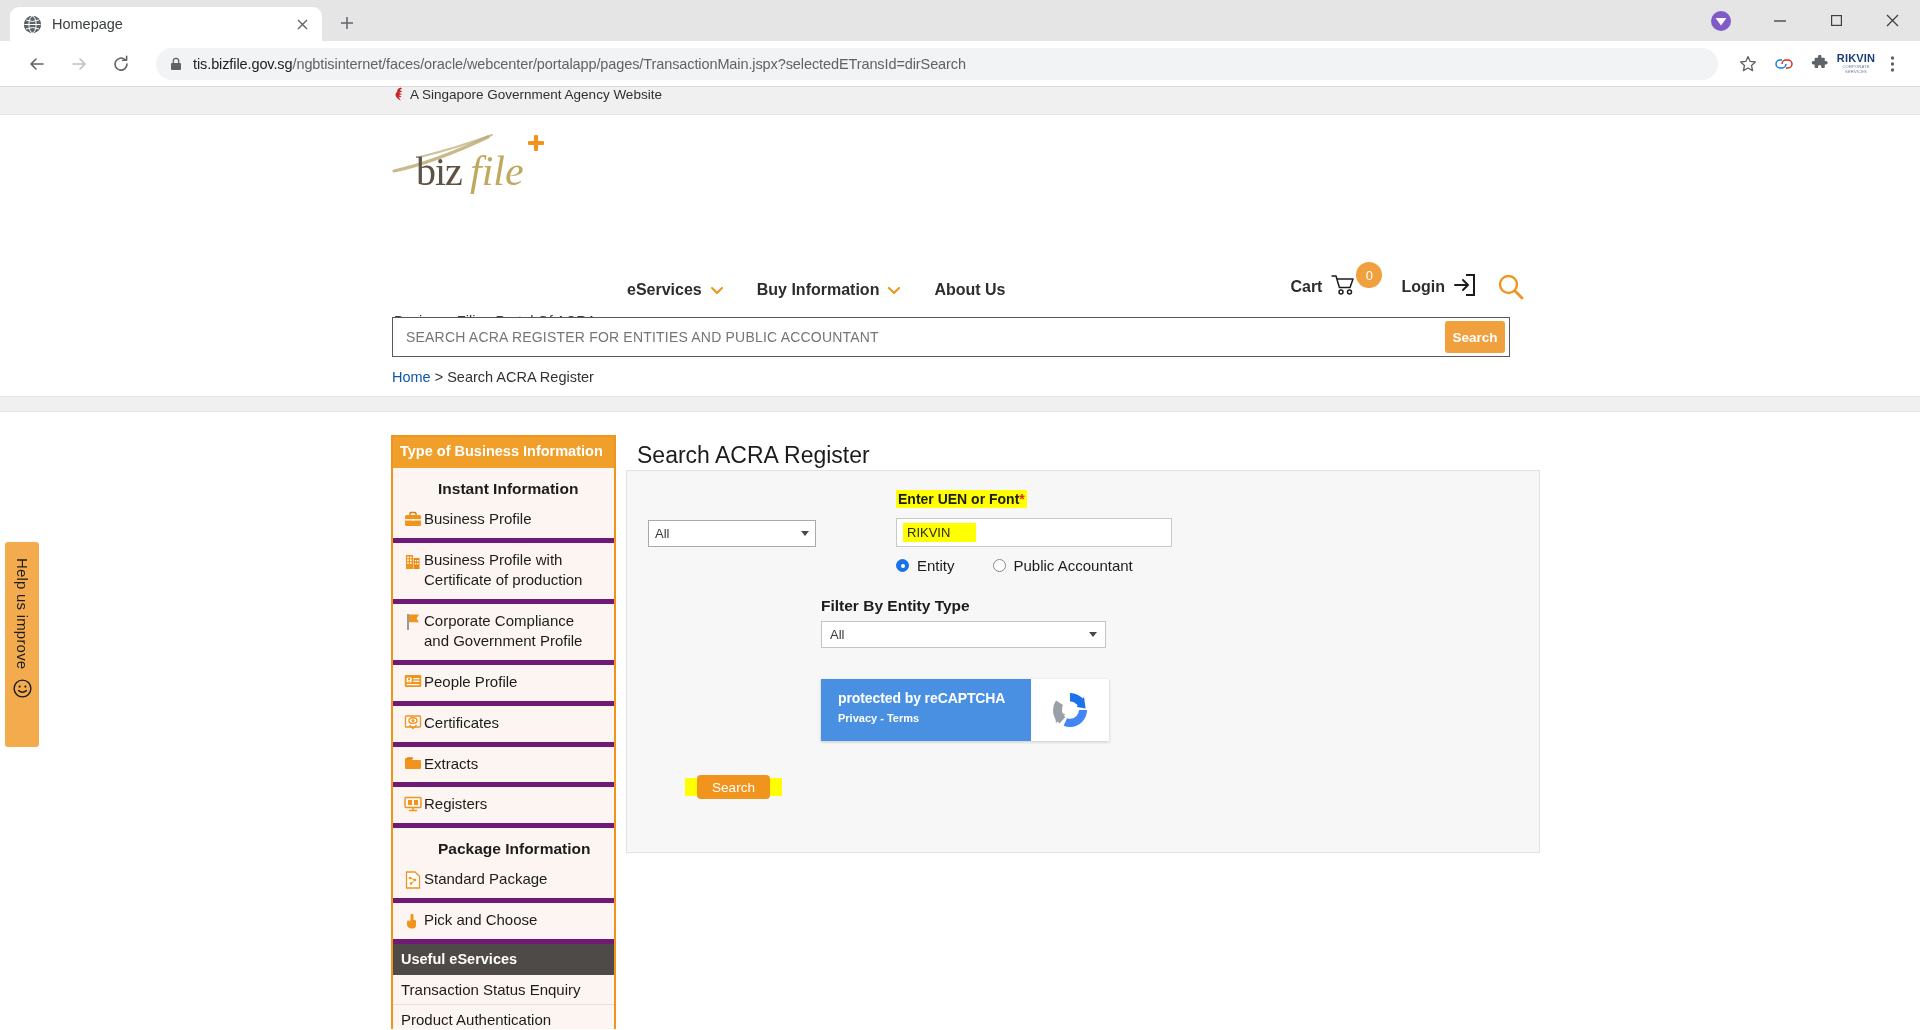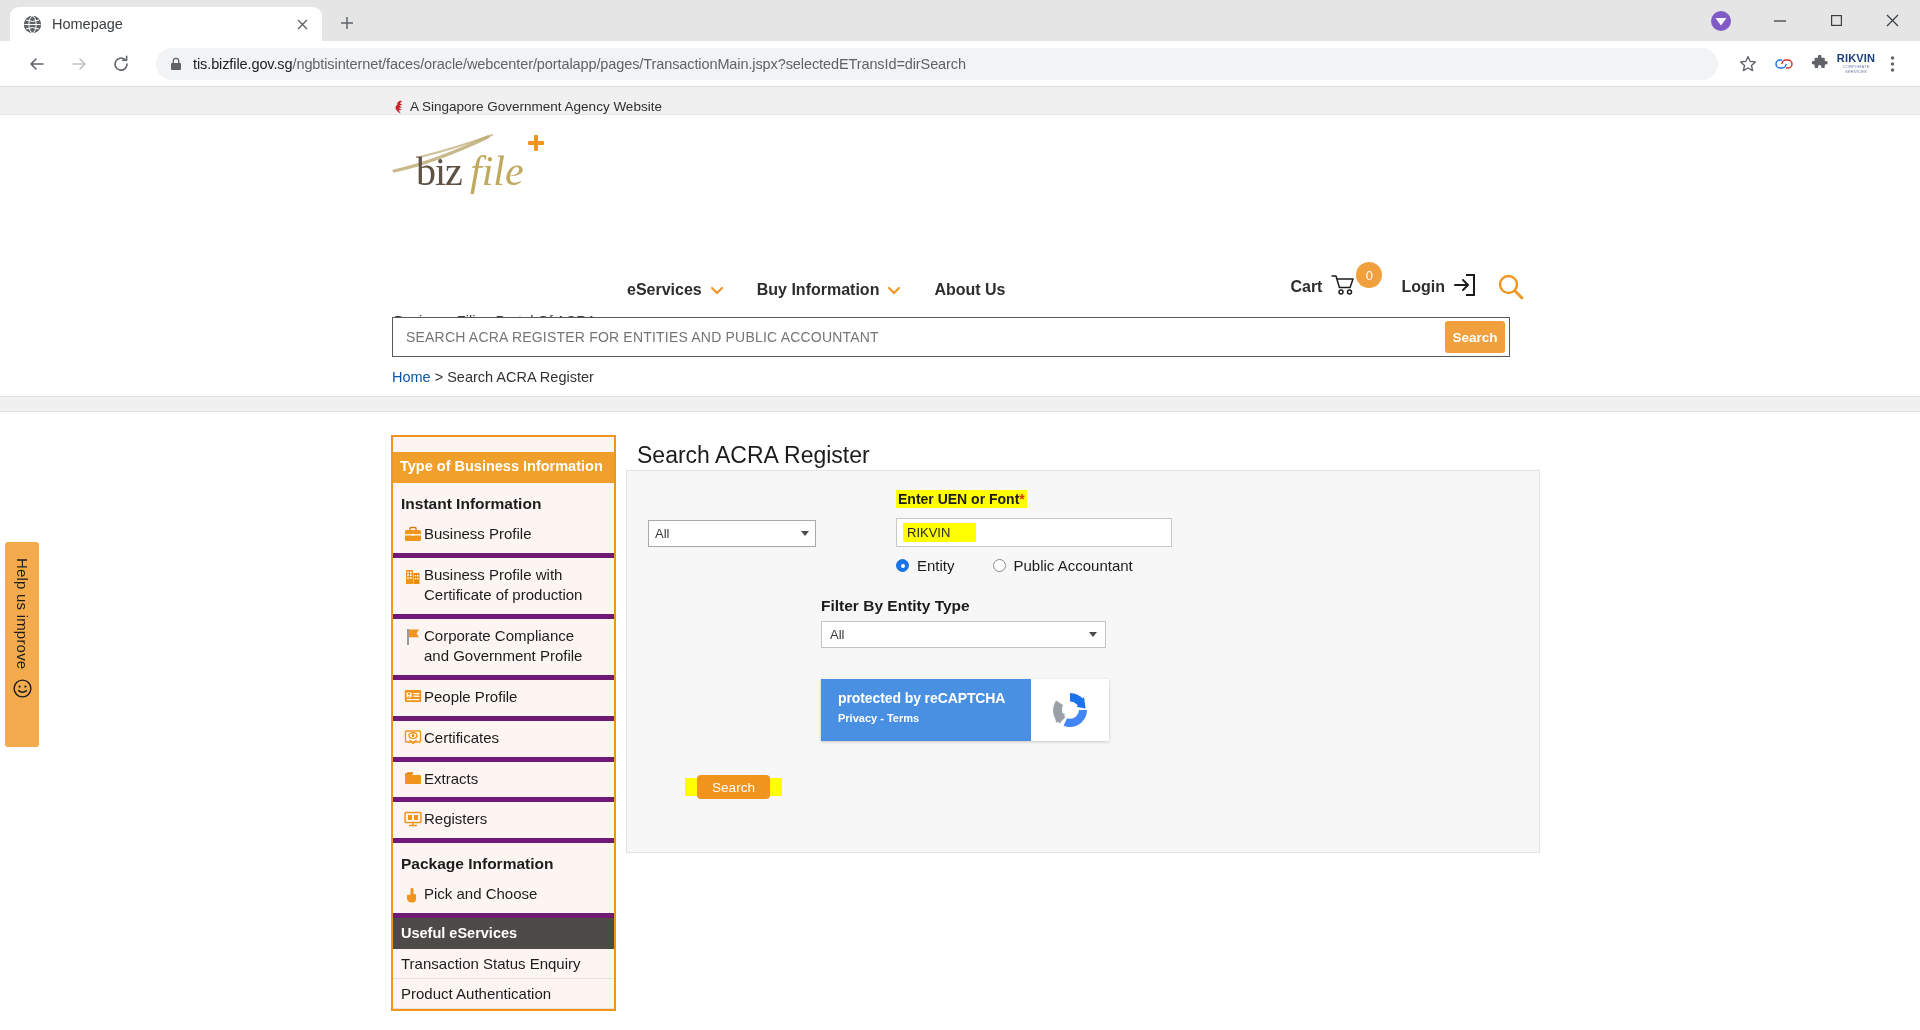--- a/index.html
+++ b/index.html
@@ -96,21 +96,21 @@
   .rikvin-ext small { display:block; font-size:4.2px; font-weight:normal; color:#6b7fa0; letter-spacing:.1px; margin-top:1px;}
 
   
   .page {
     position: relative; width: 1920px; height: 942px;
     background: #fff; overflow: hidden;
   }
 
   .gov-banner {
     height: 28px; background: #f0f0f0;
-    display: flex; align-items: flex-end;
+    display: flex; align-items: flex-start;
     padding-left: 394px;
     border-bottom: 1px solid #e6e6e6;
   }
   .gov-banner .lion { margin-right: 4px; display:flex; align-items:center;}
   .gov-banner-text { font-size: 13.5px; color: #2f2f2f; }
 
   .font-resize {
     position: absolute; right: 398px; top: 92px;
     font-size: 13.5px; color: #3a3a3a;
     display: flex; align-items: baseline; gap: 7px;
@@ -211,25 +211,25 @@
   .sidebar {
     position:absolute; left: 391px; top: 348px;
     width: 225px;
     border: 2px solid #f0941e;
     background: #fdf5f1;
   }
   .sb-header {
     background:#f0a02a; color:#fff; font-weight:bold;
     font-size: 14.5px; padding: 7px 8px 8px 7px;
     line-height: 1.1;
-    margin-top: 15px;
   }
   .sb-section-title {
     font-size: 15.5px; font-weight: bold; color:#1c1c1c;
     padding: 12px 12px 4px 8px;
+    margin-left: 37px;
   }
   .sb-item {
     display:flex; align-items:flex-start; gap: 1px;
     padding: 7px 8px 9px 10px;
     border-bottom: 5px solid #701a75;
     background: #fdf5f1;
   }
   .sb-item:last-child { border-bottom: none; }
   .sb-icon { width: 20px; flex:none; display:flex; align-items:flex-start; justify-content:center; padding-top:2px;}
   .sb-label {
@@ -648,20 +648,32 @@
             <rect x="10" y="4" width="4" height="5" fill="#f0941e"></rect>
             <path d="M9 11.5 V14 M5 14.6 H13" stroke="#f0941e" stroke-width="1.5"></path>
           </svg>
         </span>
         <span class="sb-label">Registers</span>
       </div>
 
 
       <div class="sb-section-title">Package Information</div>
 
+      <div class="sb-item">
+        <span class="sb-icon">
+          <svg width="16" height="18" viewBox="0 0 16 18">
+            <path d="M1.5 1 H10 L14.5 5.2 V17 H1.5 Z" fill="#fff" stroke="#f0941e" stroke-width="1.3"></path>
+            <circle cx="5" cy="7" r="1.3" fill="#f0941e"></circle>
+            <circle cx="10" cy="9" r="1.3" fill="#f0941e"></circle>
+            <circle cx="6" cy="12.5" r="1.3" fill="#f0941e"></circle>
+            <path d="M5 7 L10 9 M10 9 L6 12.5" stroke="#f0941e" stroke-width="1"></path>
+          </svg>
+        </span>
+        <span class="sb-label">Standard Package</span>
+      </div>
 
       <div class="sb-item">
         <span class="sb-icon">
           <svg width="18" height="18" viewBox="0 0 18 18">
             <path d="M6.5 8 V3.2 a1.5 1.5 0 0 1 3 0 V8 h1.2 a1.3 1.3 0 0 1 1.3 1.3 V13 a3.6 3.6 0 0 1 -3.6 3.6 H7.2 A4.2 4.2 0 0 1 3 12.4 V9.8 a1.4 1.4 0 0 1 2.8 0" fill="#f0941e"></path>
           </svg>
         </span>
         <span class="sb-label">Pick and Choose</span>
       </div>
 

